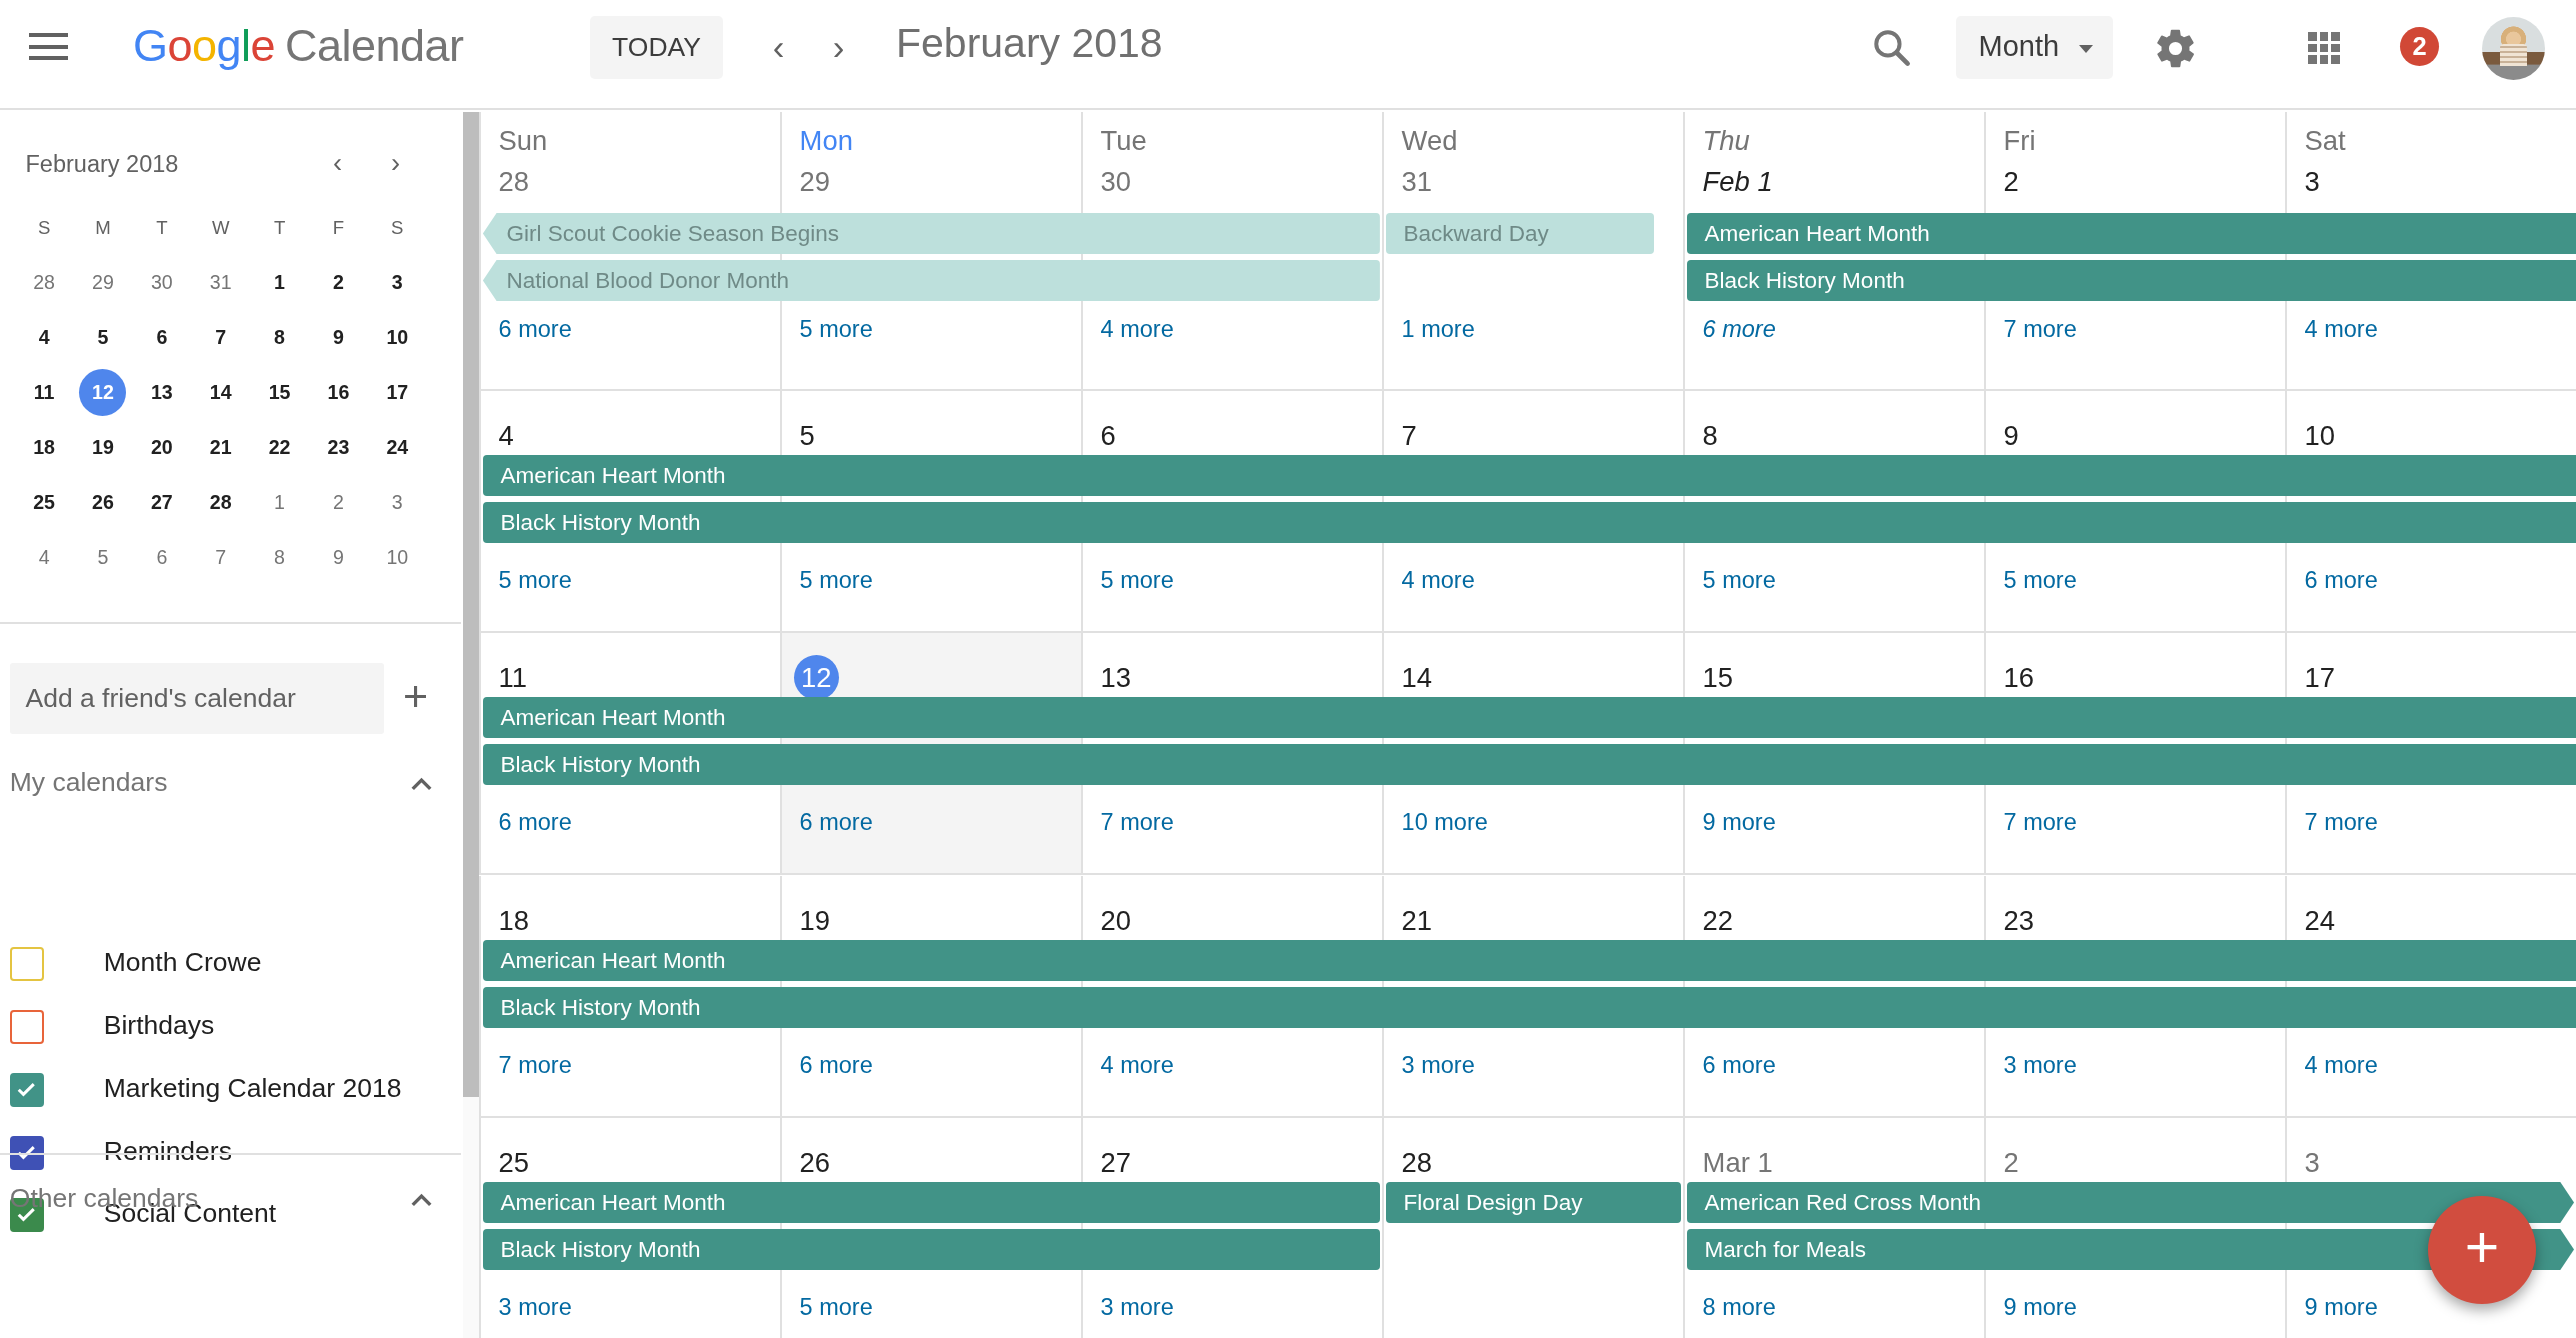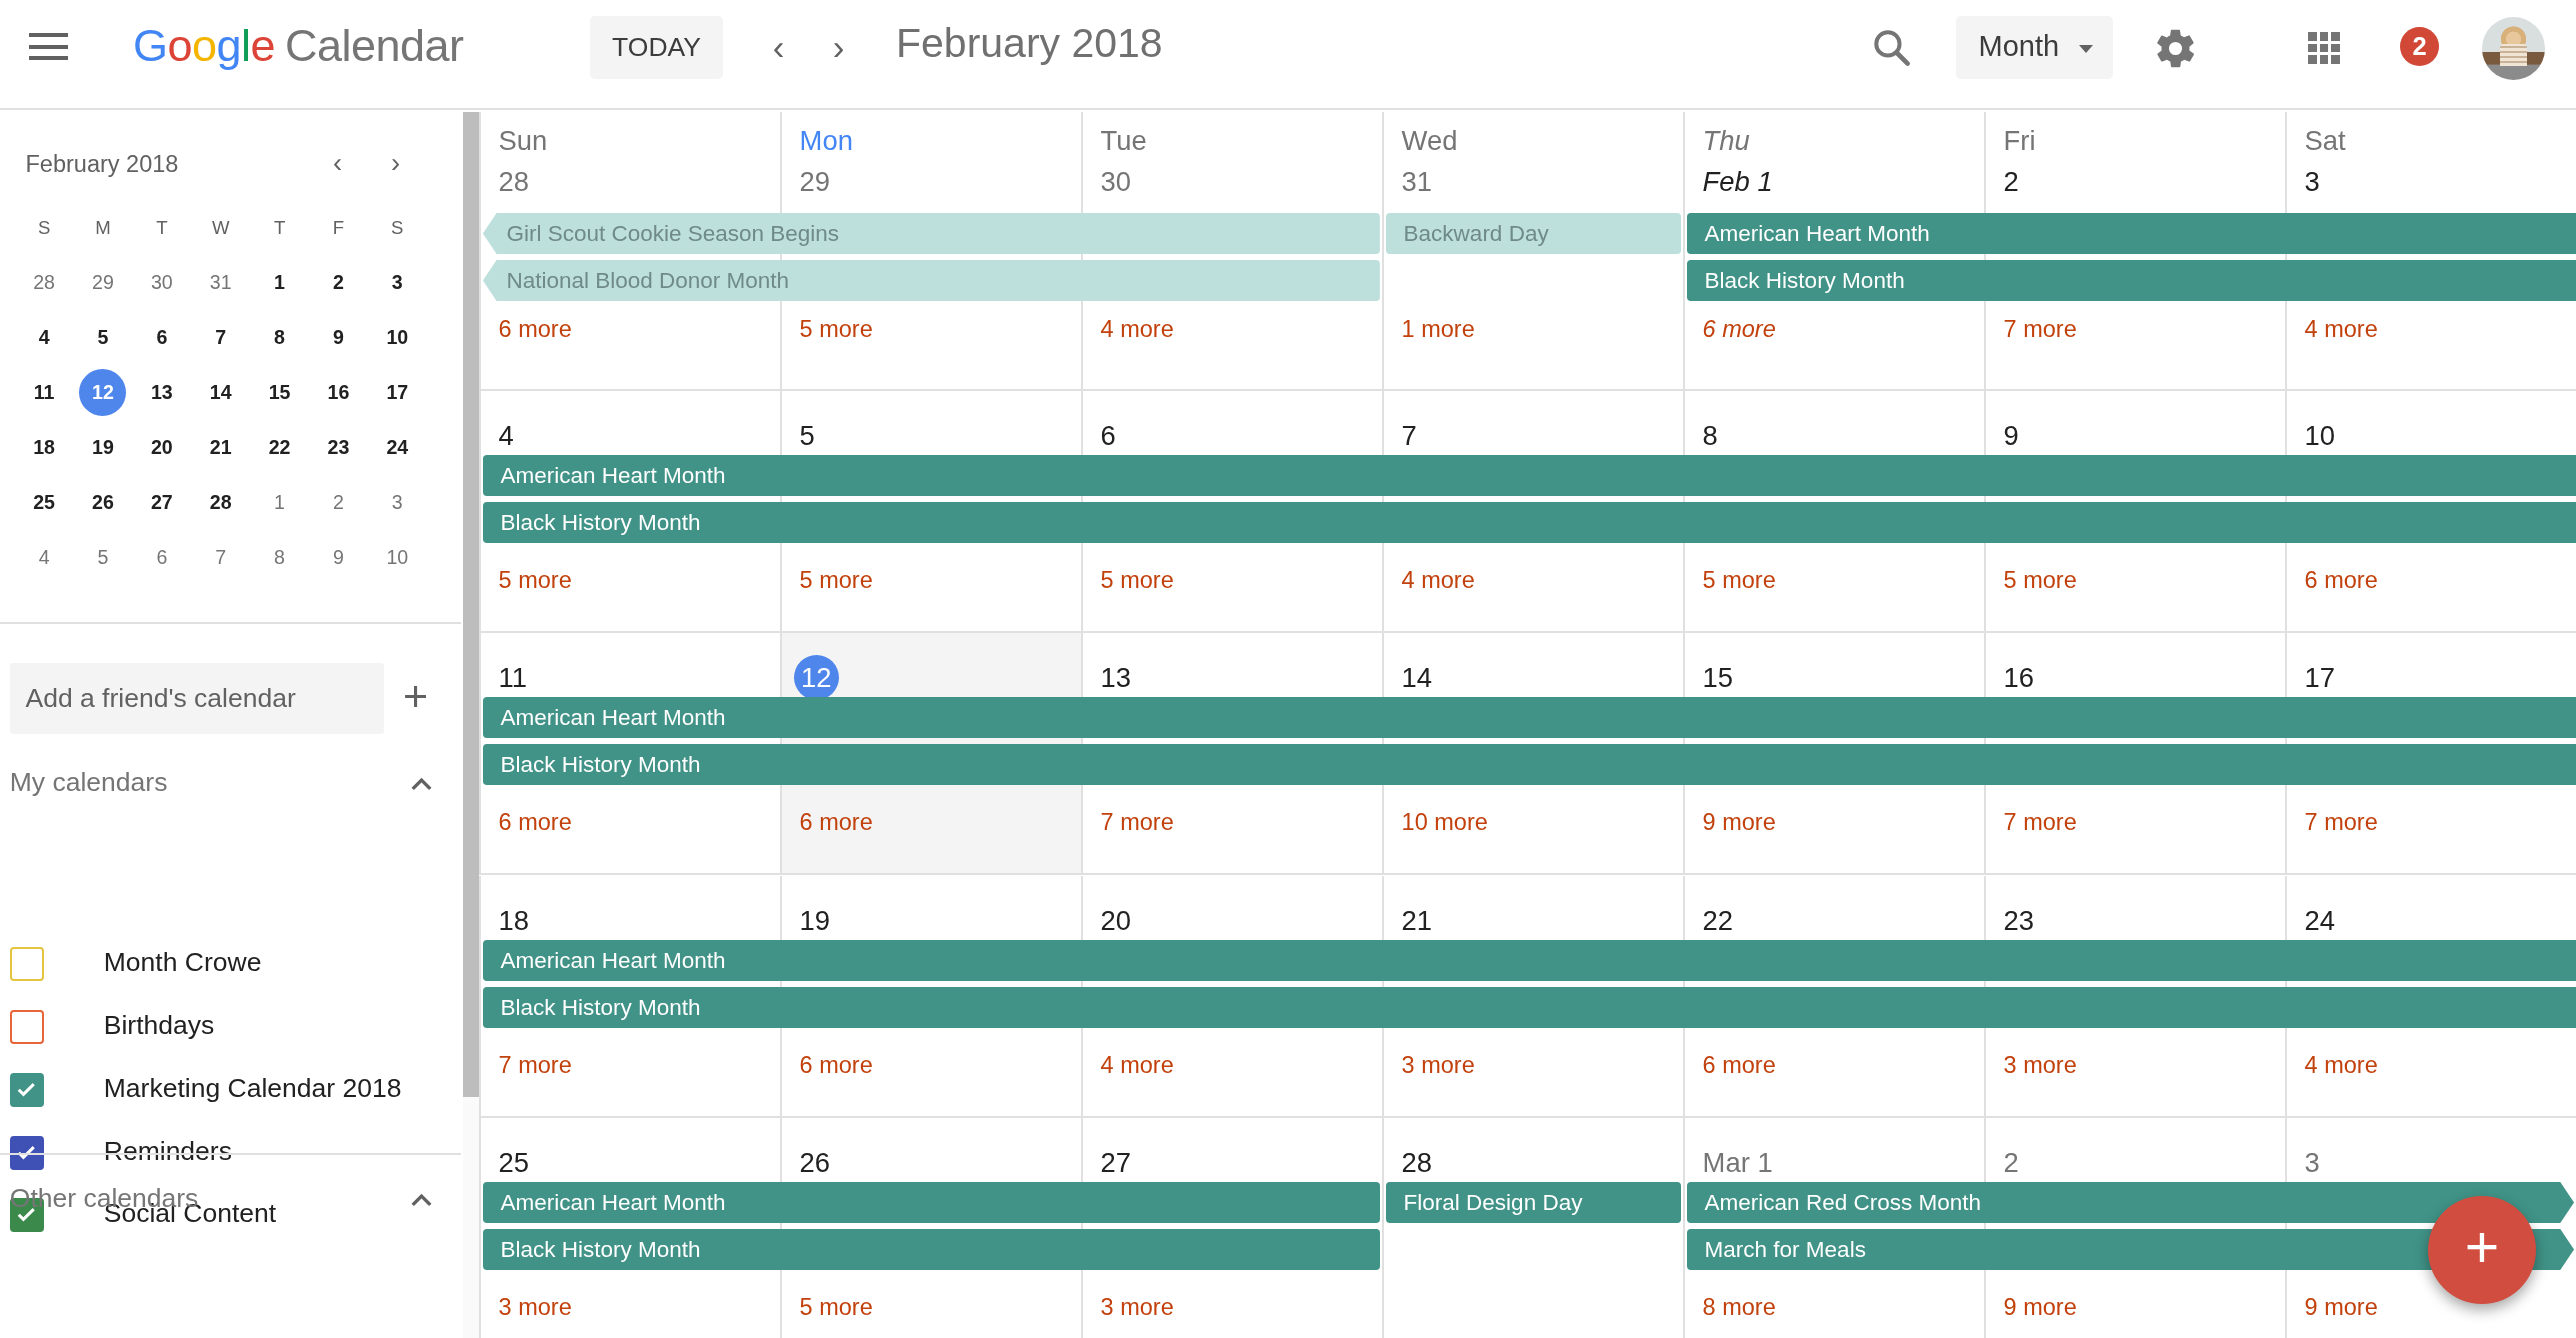--- a/index.html
+++ b/index.html
@@ -51,21 +51,21 @@
   .sidebar-divider2 { position: absolute; left: 0; top: 1041px; width: 461px; height: 2px; background: #e0e0e0; }
   .grid-clip { position: absolute; left: 479px; top: 112px; width: 2097px; height: 1227px; overflow: hidden; }
   .row { position: absolute; left: 0; width: 2106px; border-bottom: 2px solid #e0e0e0; }
   .cell { position: absolute; top: 0; width: 301px; height: 100%; border-left: 2px solid #e0e0e0; cursor: pointer; }
   .cell.today-bg { background: #f4f4f4; }
   .dow-label { position: absolute; left: 17.6px; top: 13px; font-size: 27.4px; color: #757575; }
   .dow-label.cur { color: #4285f4; }
   .date-label { position: absolute; left: 17.6px; font-size: 27.4px; color: #212121; }
   .date-label.other { color: #757575; }
   .date-label.today-num { left: 11.8px; width: 45px; height: 45px; border-radius: 50%; background: #4f86ec; color: #fff; text-align: center; line-height: 45px; }
-  .more { position: absolute; left: 17.6px; font-size: 23.5px; color: #c2410c; cursor: pointer; }
+  .more { position: absolute; left: 17.6px; font-size: 23.5px; color: #0369a1; cursor: pointer; }
   .chip { position: absolute; height: 41px; border-radius: 3.9px; font-size: 22.5px; line-height: 41px; padding-left: 17.6px; white-space: nowrap; overflow: hidden; cursor: pointer; }
   .chip.dark { background: #419387; color: #fff; }
   .chip.light { background: #bde0dc; color: #6f8a87; }
   .chip.arrow-left { clip-path: polygon(13.7px 0, 100% 0, 100% 100%, 13.7px 100%, 0 50%); border-radius: 0 3.9px 3.9px 0; }
   .chip.arrow-right { clip-path: polygon(0 0, calc(100% - 13.7px) 0, 100% 50%, calc(100% - 13.7px) 100%, 0 100%); border-radius: 3.9px 0 0 3.9px; }
   .fab { position: absolute; left: 2428px; top: 1196px; width: 108px; height: 108px; border-radius: 50%; background: #d14d3f; box-shadow: 0 5.9px 13.7px rgba(0,0,0,0.35); color: #fff; font-size: 59px; text-align: center; line-height: 102px; cursor: pointer; }
 </style>
 </head>
 <body>
 
@@ -273,21 +273,21 @@
           <div class="dow-label">Fri</div>
           <div class="date-label" style="top: 54px;">2</div>
           <div class="more" style="top: 204px;">7 more</div>
         </div>
         <div class="cell" style="left: 1806px;">
           <div class="dow-label">Sat</div>
           <div class="date-label" style="top: 54px;">3</div>
           <div class="more" style="top: 204px;">4 more</div>
         </div>
         <div class="chip light arrow-left" style="left: 3.9px; width: 897px; top: 101px; padding-left: 23.5px;">Girl Scout Cookie Season Begins</div>
-        <div class="chip light" style="left: 907px; width: 295px; top: 101px;">Backward Day</div>
+        <div class="chip light" style="left: 907px; width: 268px; top: 101px;">Backward Day</div>
         <div class="chip dark" style="left: 1208px; width: 916px; top: 101px;">American Heart Month</div>
         <div class="chip light arrow-left" style="left: 3.9px; width: 897px; top: 148px; padding-left: 23.5px;">National Blood Donor Month</div>
         <div class="chip dark" style="left: 1208px; width: 916px; top: 148px;">Black History Month</div>
       </div>
       <div class="row" style="top: 279px; height: 242px;">
         <div class="cell" style="left: 0px;">
           <div class="date-label" style="top: 29px;">4</div>
           <div class="more" style="top: 176px;">5 more</div>
         </div>
         <div class="cell" style="left: 301px;">

